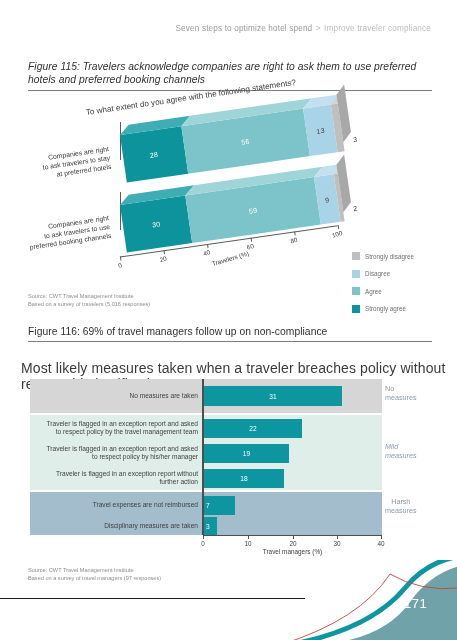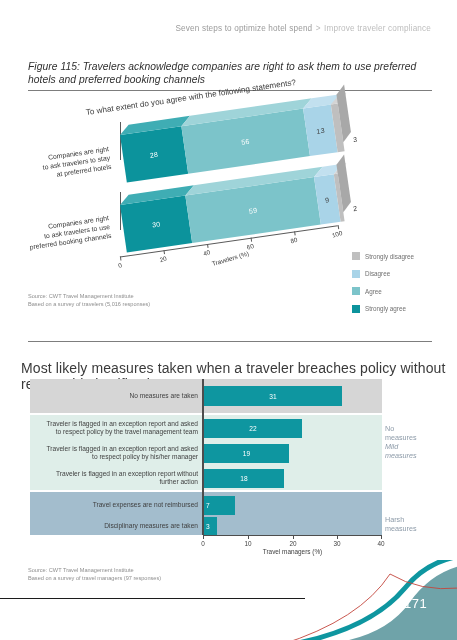--- a/index.html
+++ b/index.html
@@ -261,39 +261,40 @@
         <span class="leg-tx">Strongly agree</span>
       </div>
     </div>
   </div>
 
   <div class="source" style="top:293px;">
     <div>Source: CWT Travel Management Institute</div>
     <div>Based on a survey of travelers (5,016 responses)</div>
   </div>
 
+  <div class="fig-title" style="top:325px;">Figure 116: 69% of travel managers follow up on non-compliance</div>
   <div class="fig-rule" style="top:341px;"></div>
 
   <div class="sub-title" style="top:360px;">Most likely measures taken when a traveler breaches policy without reasonable justification</div>
 
   <div id="fig116">
 
     <div class="band" style="top:5px;  width:352px; height:34px; background:#d6d6d6;"></div>
     <div class="band" style="top:41px; width:352px; height:75px; background:#dfeee9;"></div>
     <div class="band" style="top:118px;width:352px; height:43px; background:#a3bdcd;"></div>
 
-    <div class="band-lab" style="top:11px;margin-top:40px;">
+    <div class="band-lab" style="top:11px;">
       <div>No</div>
       <div>measures</div>
     </div>
     <div class="band-lab" style="top:69px;font-style:italic;">
       <div>Mild</div>
       <div>measures</div>
     </div>
-    <div class="band-lab" style="top:142px;">
+    <div class="band-lab" style="top:124px;text-align:center;">
       <div>Harsh</div>
       <div>measures</div>
     </div>
 
     <div class="zeroline" style="top:5px; height:156px;"></div>
 
     <div class="row-lab" style="left:34px; top:18px; width:164px;">
       <div>No measures are taken</div>
     </div>
     <div class="hbar" style="left:204px; top:12px; width:138px; height:20px;">

